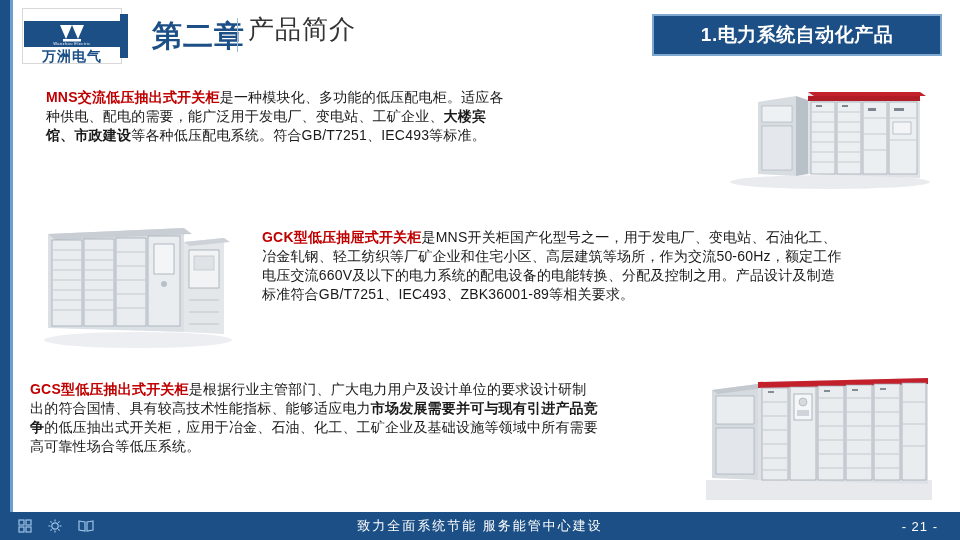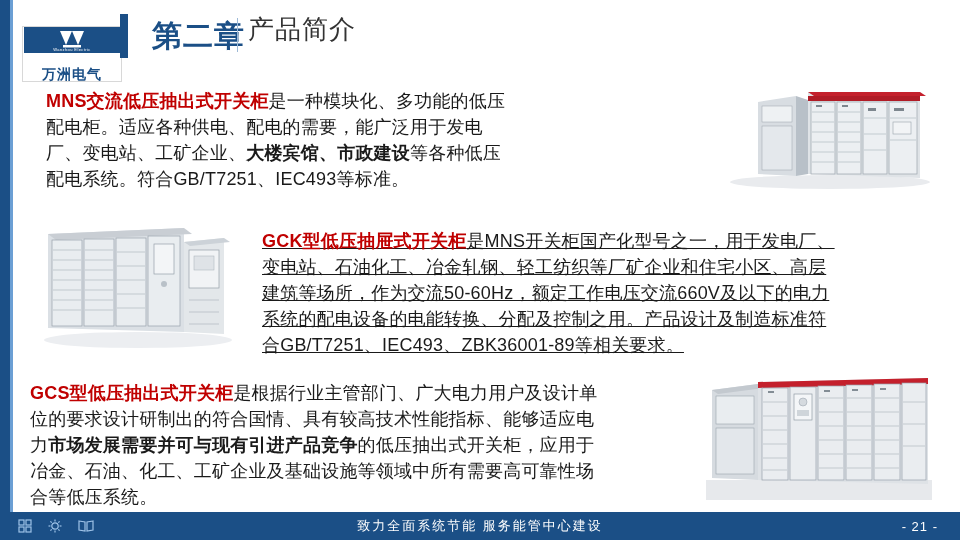--- a/index.html
+++ b/index.html
@@ -38,22 +38,21 @@
   .logo-box {
     position: absolute;
     left: 22px; top: 8px;
     width: 100px; height: 56px;
     background: #ffffff;
     border: 1px solid #d8d8d8;
     box-sizing: border-box;
     display: flex;
     flex-direction: column;
     align-items: center;
-    justify-content: space-between;
-    margin-top: 18px;
+    justify-content: flex-end;
   }
   .logo-mark {
     width: 96px;
     height: 26px;
     background: #1b4f86;
     display: flex;
     align-items: center;
     justify-content: center;
     position: relative;
   }
@@ -119,36 +118,36 @@
   .section-tag span {
     color: #ffffff;
     font-size: 19px;
     font-weight: bold;
     letter-spacing: 0.5px;
   }
 
   
   .para {
     position: absolute;
-    font-size: 18px;
-    line-height: 26px;
+    font-size: 14px;
+    line-height: 19px;
     color: #1a1a1a;
     letter-spacing: 0.2px;
   }
   .para b.red {
     color: #c00000;
     font-weight: bold;
   }
   .para b.blk {
     color: #1a1a1a;
     font-weight: bold;
   }
 
   #para1 { left: 46px; top: 88px; width: 460px; }
-  #para2 { left: 262px; top: 228px; width: 580px; text-decoration: underline; }
+  #para2 { left: 262px; top: 228px; width: 580px; }
   #para3 { left: 30px; top: 380px; width: 570px; }
 
   
   .photo {
     position: absolute;
     background: #ffffff;
     overflow: hidden;
   }
   #photo1 { left: 700px; top: 78px; width: 232px; height: 112px; }
   #photo2 { left: 34px; top: 208px; width: 208px; height: 142px; }
@@ -207,20 +206,23 @@
       <div class="logo-tiny">Wanzhou Electric</div>
     </div>
     <div class="logo-sub">万洲电气</div>
   </div>
 
   <div class="chapter-bar"></div>
   <div class="chapter-title">第二章</div>
   <div class="chapter-divider"></div>
   <div class="chapter-sub">产品简介</div>
 
+  <div class="section-tag">
+    <span>1.电力系统自动化产品</span>
+  </div>
 </div>
 
 <div class="para" id="para1">
   <b class="red">MNS交流低压抽出式开关柜</b><span>是一种模块化、多功能的低压配电柜。适应各种供电、配电的需要，能广泛用于发电厂、变电站、工矿企业、</span><b class="blk">大楼宾馆、市政建设</b><span>等各种低压配电系统。符合GB/T7251、IEC493等标准。</span>
 </div>
 
 <div class="para" id="para2">
   <b class="red">GCK型低压抽屉式开关柜</b><span>是MNS开关柜国产化型号之一，用于发电厂、变电站、石油化工、冶金轧钢、轻工纺织等厂矿企业和住宅小区、高层建筑等场所，作为交流50-60Hz，额定工作电压交流660V及以下的电力系统的配电设备的电能转换、分配及控制之用。产品设计及制造标准符合GB/T7251、IEC493、ZBK36001-89等相关要求。</span>
 </div>
 

